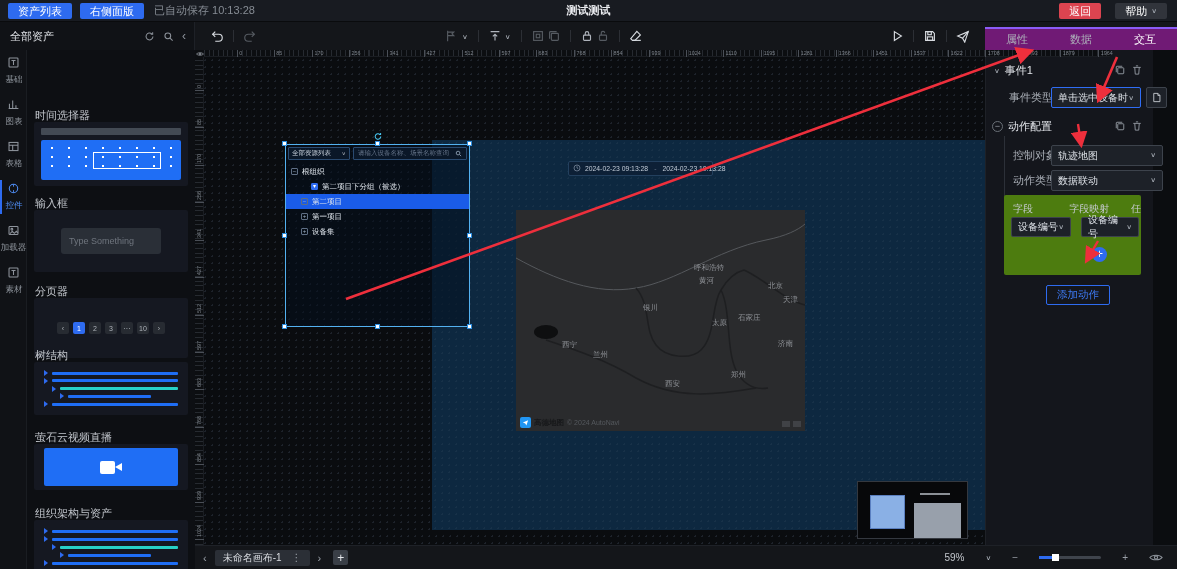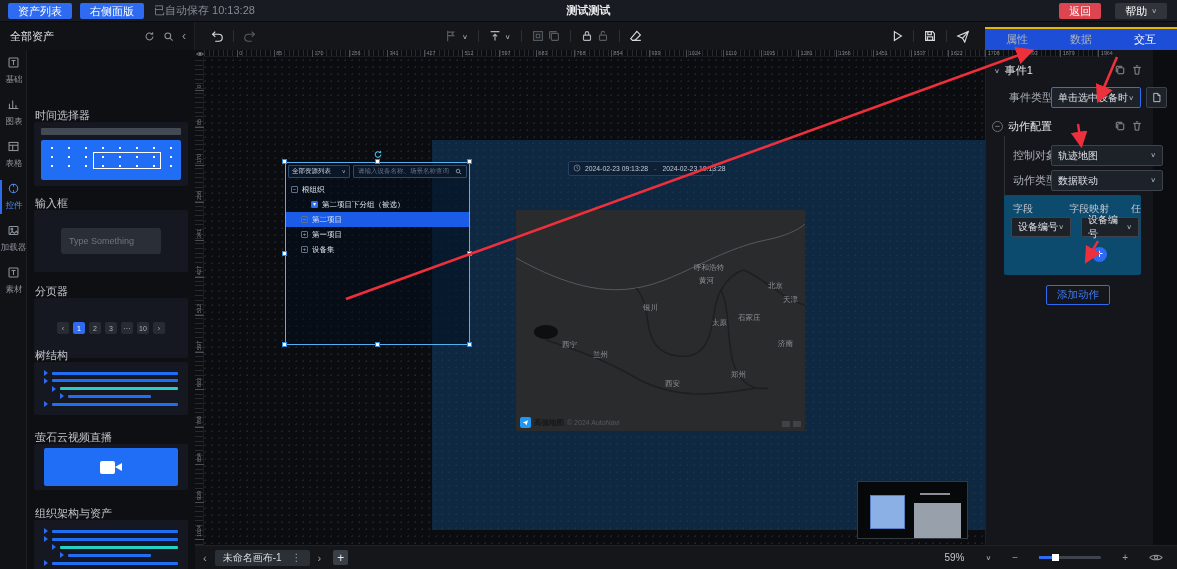--- a/index.html
+++ b/index.html
@@ -22,21 +22,21 @@
   #subbar { position:absolute; left:0; top:22px; width:1177px; height:28px; background:#14161a; }
   #asset-head { position:absolute; left:0; top:0; width:195px; height:28px; background:#101216; display:flex; align-items:center; border-right:1px solid #1e2127; }
   #asset-head .t { margin-left:10px; color:#dfe2e6; }
   #asset-head .ics { margin-left:auto; display:flex; gap:8px; margin-right:8px; align-items:center; color:#9aa0a8; }
   #toolbar { position:absolute; left:195px; top:0; width:790px; height:28px; display:flex; align-items:center; }
   .tbdiv { width:1px; height:12px; background:#2c2f35; margin:0 8px; }
   .tbi { width:16px; height:16px; display:flex; align-items:center; justify-content:center; color:#aeb3bb; cursor:pointer; }
   .tbi.dim { color:#565b62; }
   .tbi.bright { color:#d8dce1; }
   .tbi svg { display:block; }
-  #tabs { position:absolute; left:985px; top:5px; width:192px; height:23px; background:#1d4ed8; border-top:2px solid #eab308; display:flex; }
+  #tabs { position:absolute; left:985px; top:5px; width:192px; height:23px; background:#701a75; border-top:2px solid #8b5cf6; display:flex; }
   .tab { flex:1; display:flex; align-items:center; justify-content:center; color:#aeb3bb; cursor:pointer; }
   .tab.active { color:#fff; }
 
   
   #rail { position:absolute; left:0; top:50px; width:27px; height:519px; background:#101216; border-right:1px solid #1a1d22; }
   .rail-item { position:relative; width:27px; height:42px; display:flex; flex-direction:column; align-items:center; justify-content:center; gap:2px; cursor:pointer; color:#8d939b; }
   .rail-item .ri-label { font-size:9px; transform:scale(.95); white-space:nowrap; }
   .rail-item.active { color:#4f8df5; }
   .rail-item.active::before { content:""; position:absolute; left:0; top:4px; bottom:4px; width:2px; background:#2e6bf0; }
 
@@ -69,21 +69,21 @@
   .rt-tick { position:absolute; top:0; width:1px; height:7px; background:#4a4f57; }
   .rt-num { position:absolute; top:0; font-size:6px; color:#7a8088; transform:scale(.9); }
   #ruler-left { position:absolute; left:195px; top:57px; width:9px; height:488px; background:#0c0e11; border-right:1px solid #1a1d22; z-index:6;
     background-image:repeating-linear-gradient(0deg,#262a30 0 1px, transparent 1px 4.7px); }
   .rl-tick { position:absolute; left:0; height:1px; width:9px; background:#4a4f57; }
   .rl-num { position:absolute; left:1px; font-size:6px; color:#7a8088; transform:rotate(-90deg) scale(.9); transform-origin:left top; }
   #ruler-eye { position:absolute; left:195px; top:50px; width:9px; height:7px; background:#0c0e11; z-index:7; display:flex; align-items:center; justify-content:center; color:#8d939b; }
   #artboard { position:absolute; left:237px; top:90px; width:698px; height:390px; background:#0d2840; background-image:radial-gradient(rgba(255,255,255,.045) 1px, transparent 1px); background-size:7px 7px; }
 
   
-  #tree-widget { position:absolute; left:285px; top:162px; width:185px; height:183px; background:rgba(4,15,30,.55); z-index:3; }
+  #tree-widget { position:absolute; left:285px; top:144px; width:185px; height:183px; background:rgba(4,15,30,.55); z-index:3; }
   .sel-frame { position:absolute; inset:0; border:1px solid #53b1f0; pointer-events:none; }
   .handle { position:absolute; width:5px; height:5px; background:#fff; border:1px solid #2e8fe0; z-index:5; }
   .rot-handle { position:absolute; left:50%; top:-13px; transform:translateX(-50%); color:#49c8f2; z-index:5; }
   .tw-head { position:absolute; left:3px; right:3px; top:3px; height:13px; display:flex; gap:3px; }
   .tw-dd { width:62px; height:13px; background:#0a1728; border:1px solid #2a4a70; border-radius:1px; display:flex; align-items:center; color:#cfd8e3; font-size:6.5px; padding:0 3px; justify-content:space-between; }
   .tw-search { flex:1; height:13px; background:#0a1728; border:1px solid #2a4a70; border-radius:1px; display:flex; align-items:center; color:#67758a; font-size:6.5px; padding:0 4px; justify-content:space-between; }
   .tw-rows { position:absolute; left:0; right:0; top:20px; }
   .tw-row { position:relative; height:15px; display:flex; align-items:center; gap:4px; color:#dfe5ec; font-size:7.5px; }
   .tw-row.selected { background:#1a5ce8; }
   .tw-exp { width:7px; height:7px; border:1px solid #5e6e84; border-radius:1px; color:#9fb0c4; font-size:6px; line-height:5px; text-align:center; flex:none; }
@@ -112,21 +112,21 @@
   #rightpanel { position:absolute; left:985px; top:50px; width:168px; height:519px; background:#14161c; border-left:1px solid #1e2127; }
   .rp-row { position:absolute; display:flex; align-items:center; }
   .rp-label { color:#a9aeb6; font-size:11px; }
   .dd { height:21px; background:#1d2128; border:1px solid #3d434c; border-radius:2px; display:flex; align-items:center; justify-content:space-between; padding:0 6px; color:#dde1e7; font-size:10px; cursor:pointer; }
   .dd.blue { border-color:#2f6df5; }
   .icbtn { color:#8d939b; cursor:pointer; display:flex; align-items:center; }
   .rp-evhead { position:absolute; left:8px; right:10px; top:12px; height:16px; display:flex; align-items:center; gap:5px; color:#e2e5ea; }
   .rp-evhead .sp { flex:1; }
   .minus-circle { width:11px; height:11px; border:1px solid #6a7077; border-radius:50%; color:#9aa0a8; font-size:9px; line-height:9px; text-align:center; }
   #rp-connector { position:absolute; left:18px; top:86px; width:1px; height:112px; background:#2c3038; }
-  #map-block { position:absolute; left:18px; right:12px; top:145px; height:80px; background:#0c4a6e; border-radius:2px; overflow:hidden; }
+  #map-block { position:absolute; left:18px; right:12px; top:145px; height:80px; background:#4d7c0f; border-radius:2px; overflow:hidden; }
   .mb-headers { position:absolute; top:7px; left:0; right:0; display:flex; color:#c6cad1; font-size:10px; }
   .plus-circle { position:absolute; left:88px; top:52px; width:15px; height:15px; border-radius:50%; background:#2e6bf0; color:#fff; font-size:12px; line-height:14px; text-align:center; cursor:pointer; }
   #add-action { position:absolute; left:60px; top:235px; width:64px; height:20px; border:1px solid #2e6bf0; border-radius:2px; color:#3d79f2; font-size:10.5px; display:flex; align-items:center; justify-content:center; cursor:pointer; background:transparent; }
   #rp-bottom { position:absolute; left:0; right:0; top:265px; bottom:0; background:#0d0f13; border-top:1px solid #1e2127; }
   #add-event { position:absolute; left:60px; top:10px; width:64px; height:20px; background:#2e6bf0; border-radius:2px; color:#fff; font-size:10.5px; display:flex; align-items:center; justify-content:center; cursor:pointer; border:none; }
 
   
   #bottombar { position:absolute; left:195px; top:545px; width:982px; height:24px; background:#14161a; border-top:1px solid #1e2127; display:flex; align-items:center; }
   .bb-chev { color:#9aa0a8; margin:0 8px; cursor:pointer; font-size:11px; }
   #canvas-tab { height:16px; background:#2b2f36; border-radius:2px; display:flex; align-items:center; gap:10px; padding:0 8px; color:#d9dce1; font-size:10px; cursor:pointer; }

